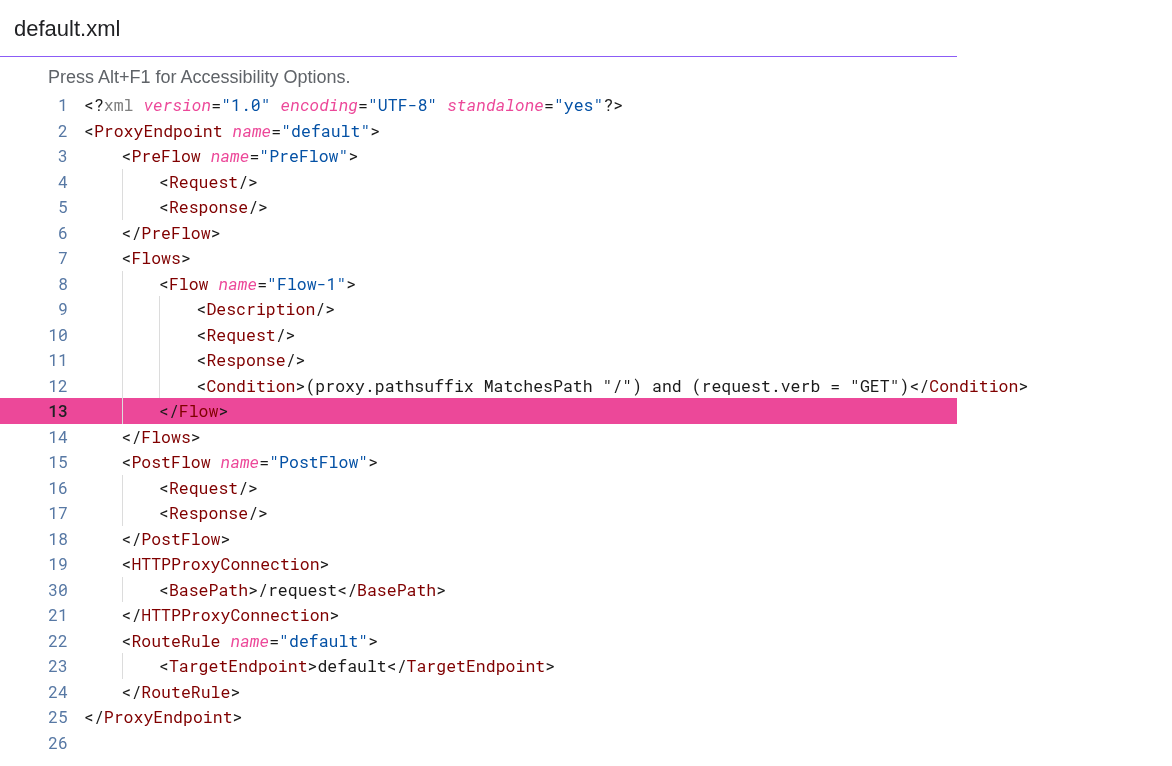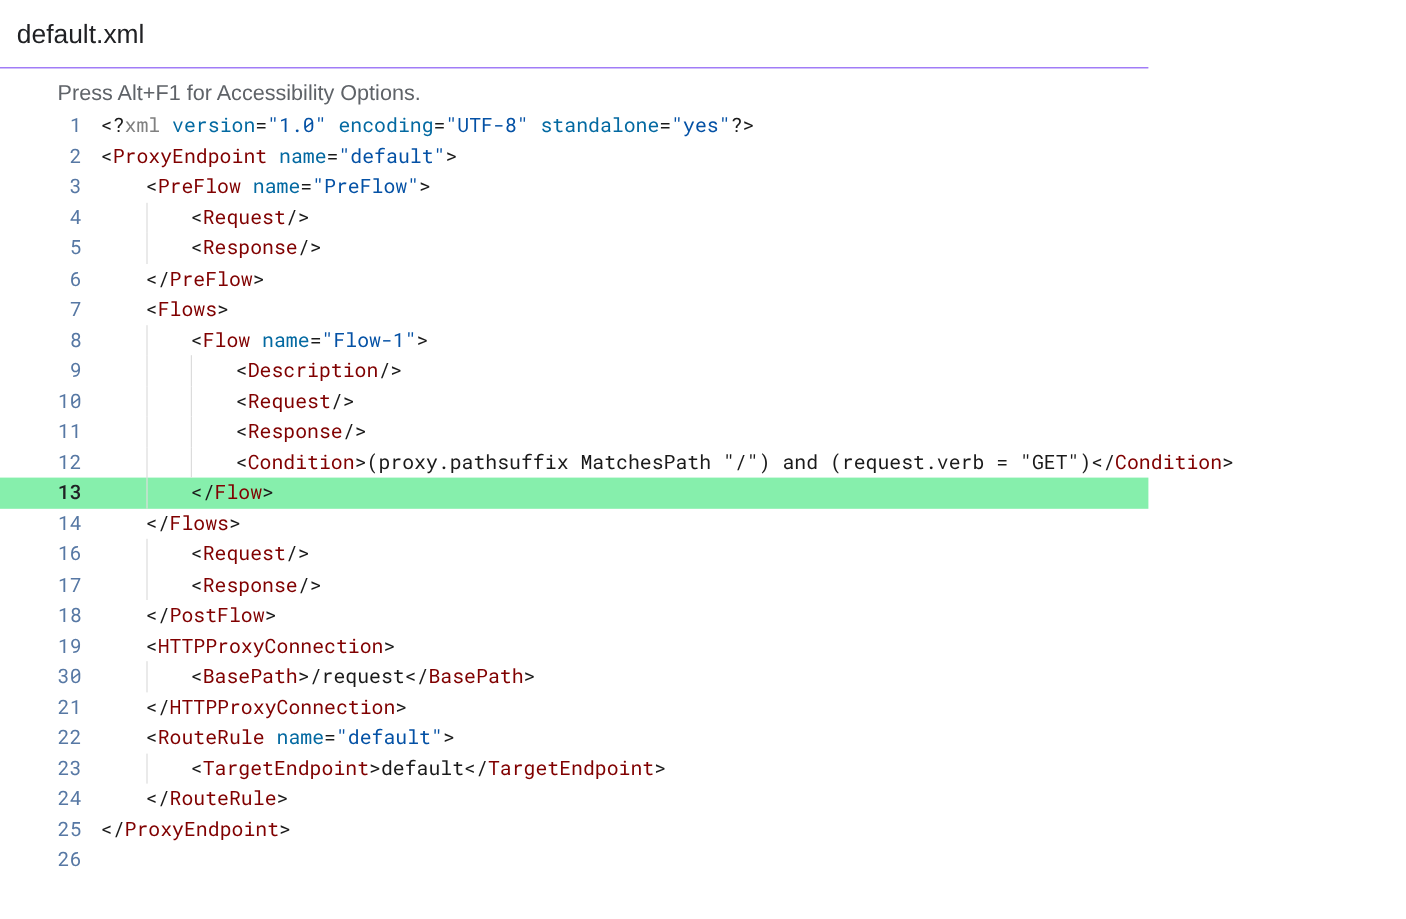--- a/index.html
+++ b/index.html
@@ -24,21 +24,21 @@
     font-size:16.5px;
     line-height:25.5px;
     position:relative;
     padding-left:0;
   }
   .row{
     display:flex;
     align-items:stretch;
     white-space:pre;
   }
-  .row.active{ background:#86efac; }
+  .row.active{ background:#ec4899; }
   .gutter{
     width:84px;
     text-align:right;
     padding-right:16px;
     color:#5778a4;
     user-select:none;
     flex-shrink:0;
   }
   .row.active .gutter{ color:#202124; font-weight:500; }
   .indents{
@@ -49,21 +49,21 @@
     display:inline-block;
     width:37.5px; 
     height:25.5px;
     border-left:1px solid #dcdcdc;
   }
   .ig:first-child{ border-left:none; }
   .src{ flex:1 1 auto; white-space:pre; }
   
   .p    { color:#1a1a1a; } 
   .tag  { color:#800000; } 
-  .attr { color:#0369a1; } 
+  .attr { color:#ec4899;font-style:italic; } 
   .str  { color:#0451a5; } 
   .pi   { color:#808080; } 
   .txt  { color:#1a1a1a; } 
 </style>
 </head>
 <body>
 <div class="page">
 
 <div class="title">default.xml</div>
 
@@ -77,20 +77,21 @@
         <div class="row"><div class="gutter">5</div><span class="indents"><span class="ig"></span><span class="ig"></span></span><span class="src"><span class="p">&lt;</span><span class="tag">Response</span><span class="p">/&gt;</span></span></div>
         <div class="row"><div class="gutter">6</div><span class="indents"><span class="ig"></span></span><span class="src"><span class="p">&lt;/</span><span class="tag">PreFlow</span><span class="p">&gt;</span></span></div>
         <div class="row"><div class="gutter">7</div><span class="indents"><span class="ig"></span></span><span class="src"><span class="p">&lt;</span><span class="tag">Flows</span><span class="p">&gt;</span></span></div>
         <div class="row"><div class="gutter">8</div><span class="indents"><span class="ig"></span><span class="ig"></span></span><span class="src"><span class="p">&lt;</span><span class="tag">Flow</span><span class="p"> </span><span class="attr">name</span><span class="p">=</span><span class="str">"Flow-1"</span><span class="p">&gt;</span></span></div>
         <div class="row"><div class="gutter">9</div><span class="indents"><span class="ig"></span><span class="ig"></span><span class="ig"></span></span><span class="src"><span class="p">&lt;</span><span class="tag">Description</span><span class="p">/&gt;</span></span></div>
         <div class="row"><div class="gutter">10</div><span class="indents"><span class="ig"></span><span class="ig"></span><span class="ig"></span></span><span class="src"><span class="p">&lt;</span><span class="tag">Request</span><span class="p">/&gt;</span></span></div>
         <div class="row"><div class="gutter">11</div><span class="indents"><span class="ig"></span><span class="ig"></span><span class="ig"></span></span><span class="src"><span class="p">&lt;</span><span class="tag">Response</span><span class="p">/&gt;</span></span></div>
         <div class="row"><div class="gutter">12</div><span class="indents"><span class="ig"></span><span class="ig"></span><span class="ig"></span></span><span class="src"><span class="p">&lt;</span><span class="tag">Condition</span><span class="p">&gt;</span><span class="txt">(proxy.pathsuffix MatchesPath "/") and (request.verb = "GET")</span><span class="p">&lt;/</span><span class="tag">Condition</span><span class="p">&gt;</span></span></div>
         <div class="row active"><div class="gutter">13</div><span class="indents"><span class="ig"></span><span class="ig"></span></span><span class="src"><span class="p">&lt;/</span><span class="tag">Flow</span><span class="p">&gt;</span></span></div>
         <div class="row"><div class="gutter">14</div><span class="indents"><span class="ig"></span></span><span class="src"><span class="p">&lt;/</span><span class="tag">Flows</span><span class="p">&gt;</span></span></div>
+        <div class="row"><div class="gutter">15</div><span class="indents"><span class="ig"></span></span><span class="src"><span class="p">&lt;</span><span class="tag">PostFlow</span><span class="p"> </span><span class="attr">name</span><span class="p">=</span><span class="str">"PostFlow"</span><span class="p">&gt;</span></span></div>
         <div class="row"><div class="gutter">16</div><span class="indents"><span class="ig"></span><span class="ig"></span></span><span class="src"><span class="p">&lt;</span><span class="tag">Request</span><span class="p">/&gt;</span></span></div>
         <div class="row"><div class="gutter">17</div><span class="indents"><span class="ig"></span><span class="ig"></span></span><span class="src"><span class="p">&lt;</span><span class="tag">Response</span><span class="p">/&gt;</span></span></div>
         <div class="row"><div class="gutter">18</div><span class="indents"><span class="ig"></span></span><span class="src"><span class="p">&lt;/</span><span class="tag">PostFlow</span><span class="p">&gt;</span></span></div>
         <div class="row"><div class="gutter">19</div><span class="indents"><span class="ig"></span></span><span class="src"><span class="p">&lt;</span><span class="tag">HTTPProxyConnection</span><span class="p">&gt;</span></span></div>
         <div class="row"><div class="gutter">30</div><span class="indents"><span class="ig"></span><span class="ig"></span></span><span class="src"><span class="p">&lt;</span><span class="tag">BasePath</span><span class="p">&gt;</span><span class="txt">/request</span><span class="p">&lt;/</span><span class="tag">BasePath</span><span class="p">&gt;</span></span></div>
         <div class="row"><div class="gutter">21</div><span class="indents"><span class="ig"></span></span><span class="src"><span class="p">&lt;/</span><span class="tag">HTTPProxyConnection</span><span class="p">&gt;</span></span></div>
         <div class="row"><div class="gutter">22</div><span class="indents"><span class="ig"></span></span><span class="src"><span class="p">&lt;</span><span class="tag">RouteRule</span><span class="p"> </span><span class="attr">name</span><span class="p">=</span><span class="str">"default"</span><span class="p">&gt;</span></span></div>
         <div class="row"><div class="gutter">23</div><span class="indents"><span class="ig"></span><span class="ig"></span></span><span class="src"><span class="p">&lt;</span><span class="tag">TargetEndpoint</span><span class="p">&gt;</span><span class="txt">default</span><span class="p">&lt;/</span><span class="tag">TargetEndpoint</span><span class="p">&gt;</span></span></div>
         <div class="row"><div class="gutter">24</div><span class="indents"><span class="ig"></span></span><span class="src"><span class="p">&lt;/</span><span class="tag">RouteRule</span><span class="p">&gt;</span></span></div>
         <div class="row"><div class="gutter">25</div><span class="indents"></span><span class="src"><span class="p">&lt;/</span><span class="tag">ProxyEndpoint</span><span class="p">&gt;</span></span></div>

